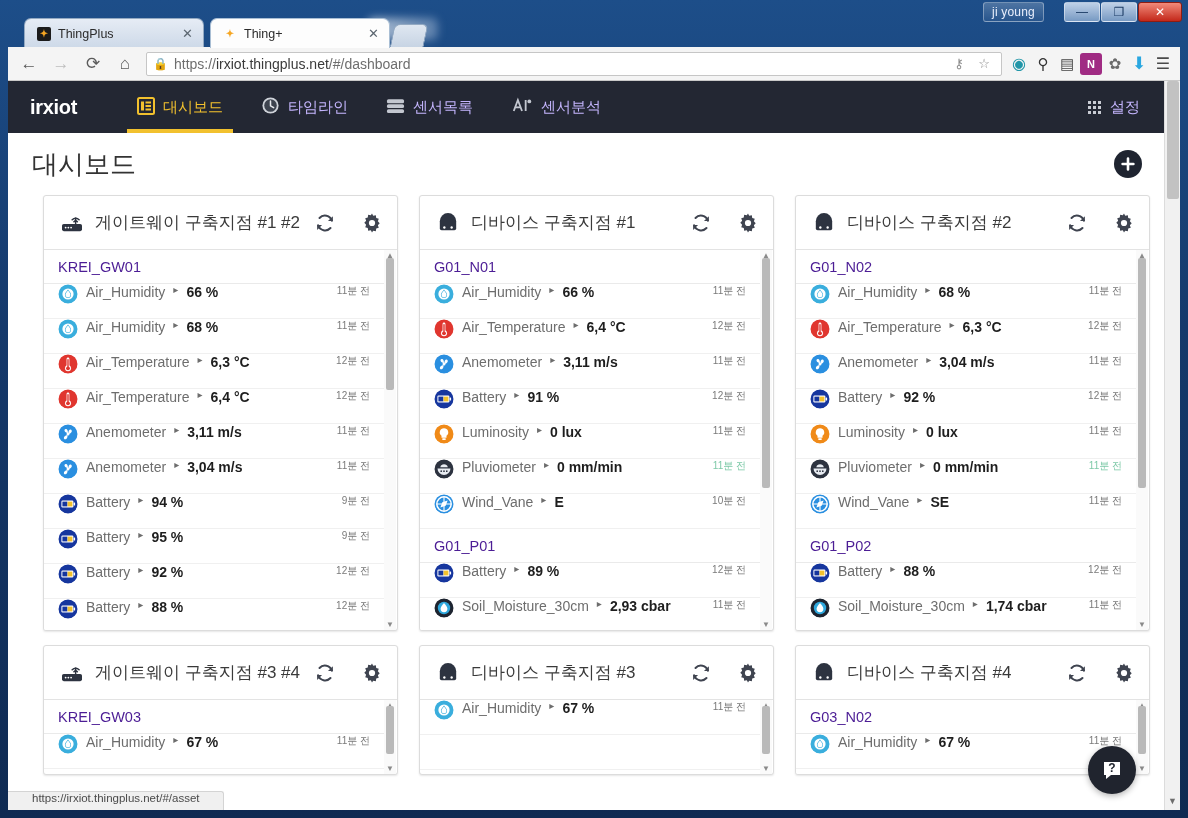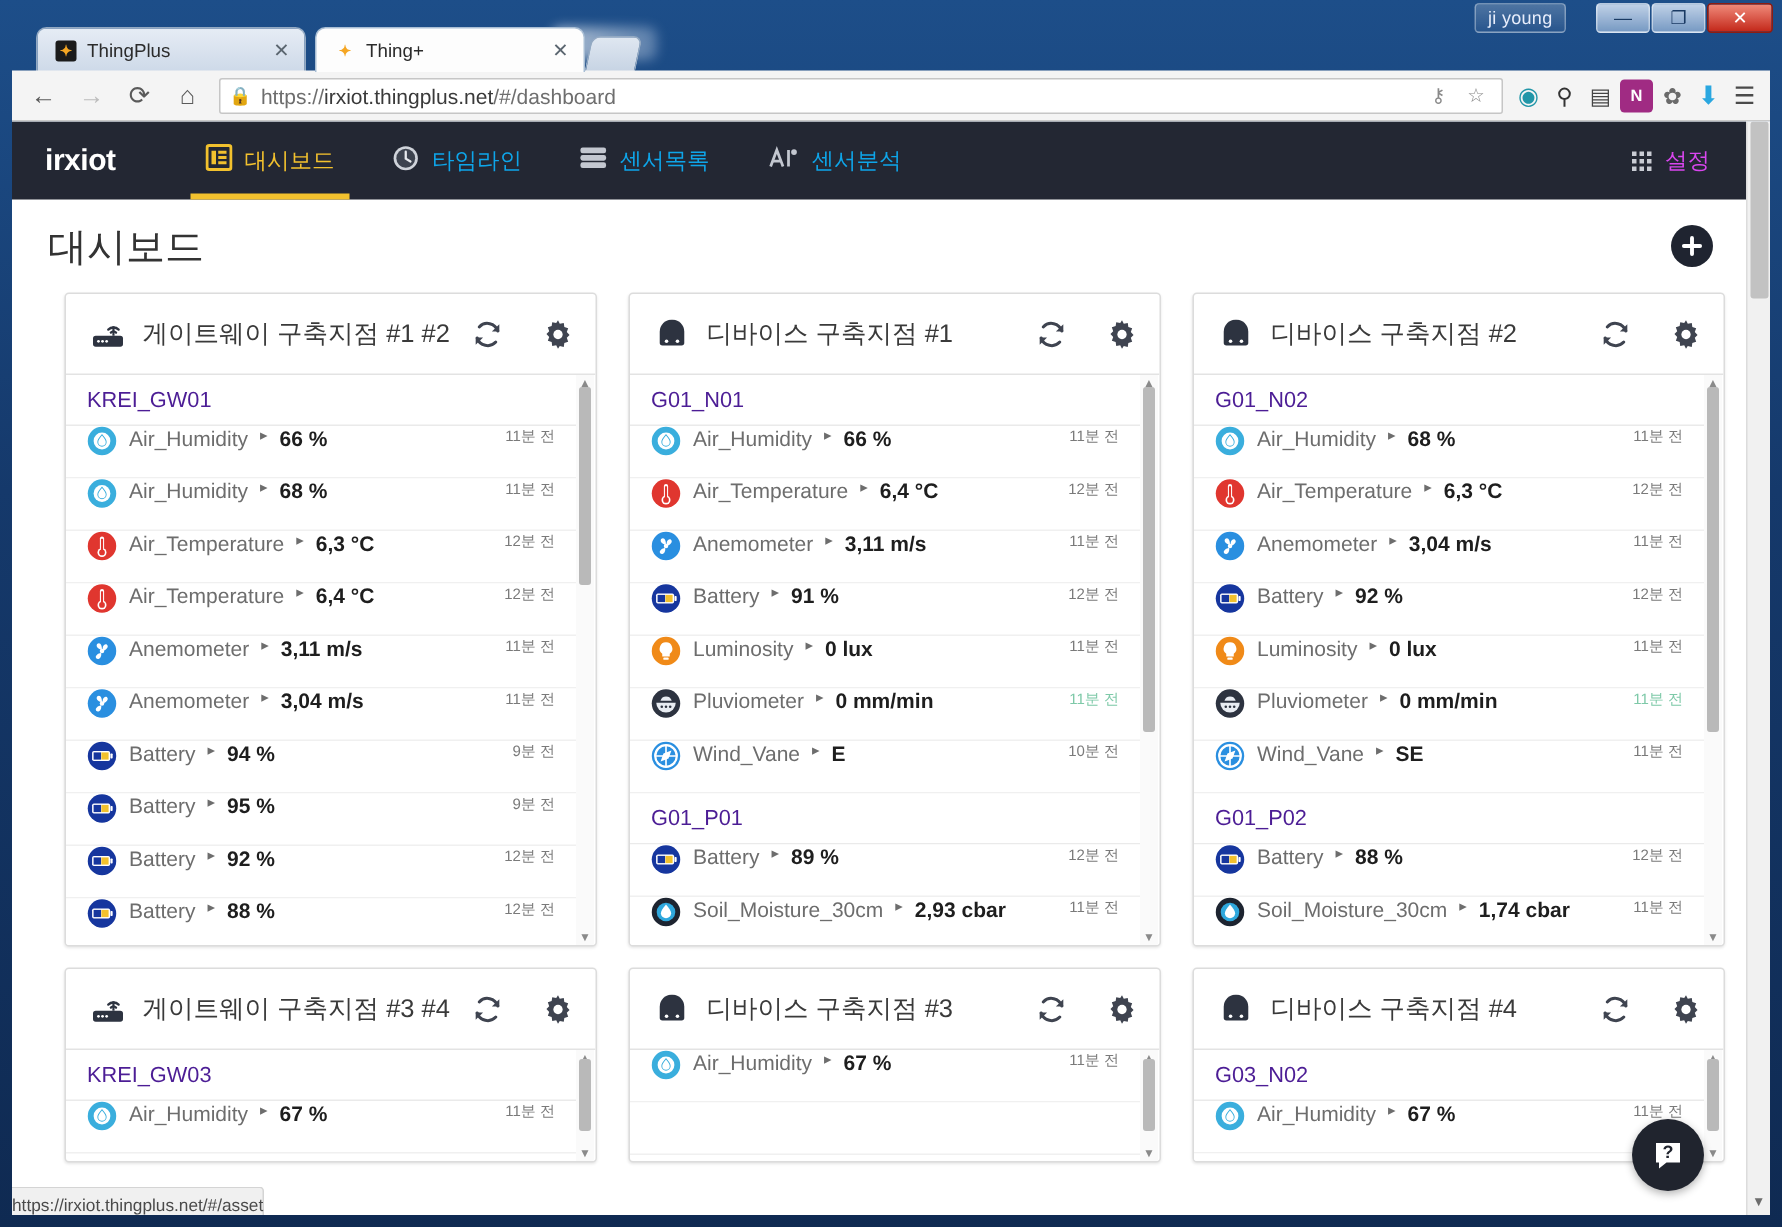--- a/index.html
+++ b/index.html
@@ -129,30 +129,30 @@
     position:absolute; left:0; top:0; width:1156px; height:52px;
     background:#232733; display:flex; align-items:center;
   }
   .brand {
     color:#fff; font-size:20px; font-weight:bold; padding:0 0 0 22px; width:110px;
     letter-spacing:-.3px;
   }
   .navitems { display:flex; align-items:stretch; height:52px; }
   .navitem {
     display:flex; align-items:center; gap:8px;
-    padding:0 19px; color:#0ea5e9; font-size:15px;
+    padding:0 19px; color:#c4b5fd; font-size:15px;
     position:relative;
   }
   .navitem.active { color:#f2c12e; }
   .navitem.active::after {
     content:""; position:absolute; left:9px; right:9px; bottom:0;
     height:4px; background:#f2c12e;
   }
   .navitem .nlabel { white-space:nowrap; }
-  .nav-right { margin-left:auto; display:flex; align-items:center; gap:9px; padding-right:24px; color:#d946ef; font-size:15px;justify-content:space-between; }
+  .nav-right { margin-left:auto; display:flex; align-items:center; gap:9px; padding-right:24px; color:#c4b5fd; font-size:15px;justify-content:space-between; }
   .grid-icon { display:grid; grid-template-columns:repeat(3,3px); grid-template-rows:repeat(3,3px); gap:2px; }
   .grid-icon i { background:#c9ccd4; width:3px; height:3px; display:block; }
 
   
   .pghead {
     position:absolute; left:0; top:52px; width:1156px; height:62px;
     display:flex; align-items:center;
   }
   .pgtitle { font-size:26px; color:#333; padding-left:24px; font-weight:normal; }
   .addbtn {
@@ -223,22 +223,22 @@
     position:absolute; right:44px; bottom:16px;
     width:48px; height:48px; border-radius:50%;
     background:#20242e; display:flex; align-items:center; justify-content:center;
     box-shadow:0 2px 6px rgba(0,0,0,.3);
   }
 
   
   .statusbar {
     position:absolute; left:0; bottom:0; height:19px;
     background:#f0f0f0; border-top:1px solid #d4d4d4; border-right:1px solid #d4d4d4;
-    padding:0 0; font-size:11.5px; color:#4a4a4a;
-    display:flex; align-items:flex-end; z-index:20;
+    padding:0 24px; font-size:11.5px; color:#4a4a4a;
+    display:flex; align-items:flex-start; z-index:20;
     border-radius:0 3px 0 0;
   }
 </style>
 </head>
 <body>
 
 <div class="win">
 
   <div class="win-titlebar">
     <div class="win-ctrls">

